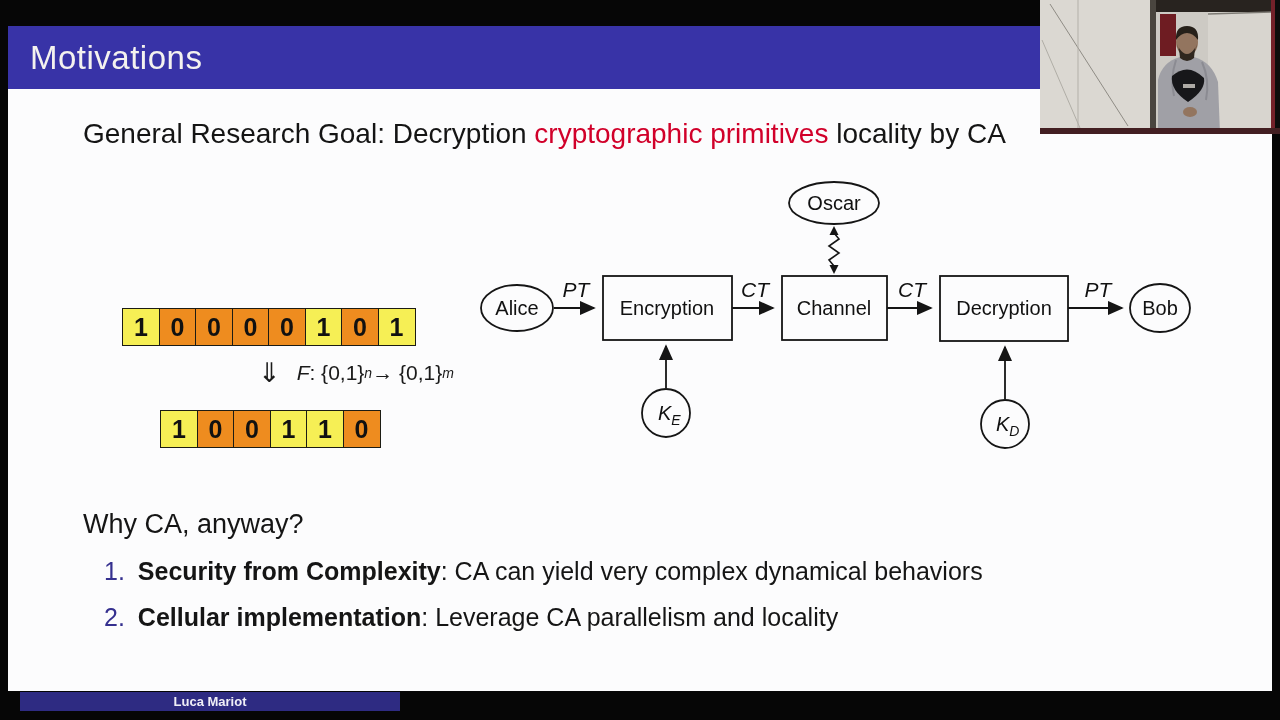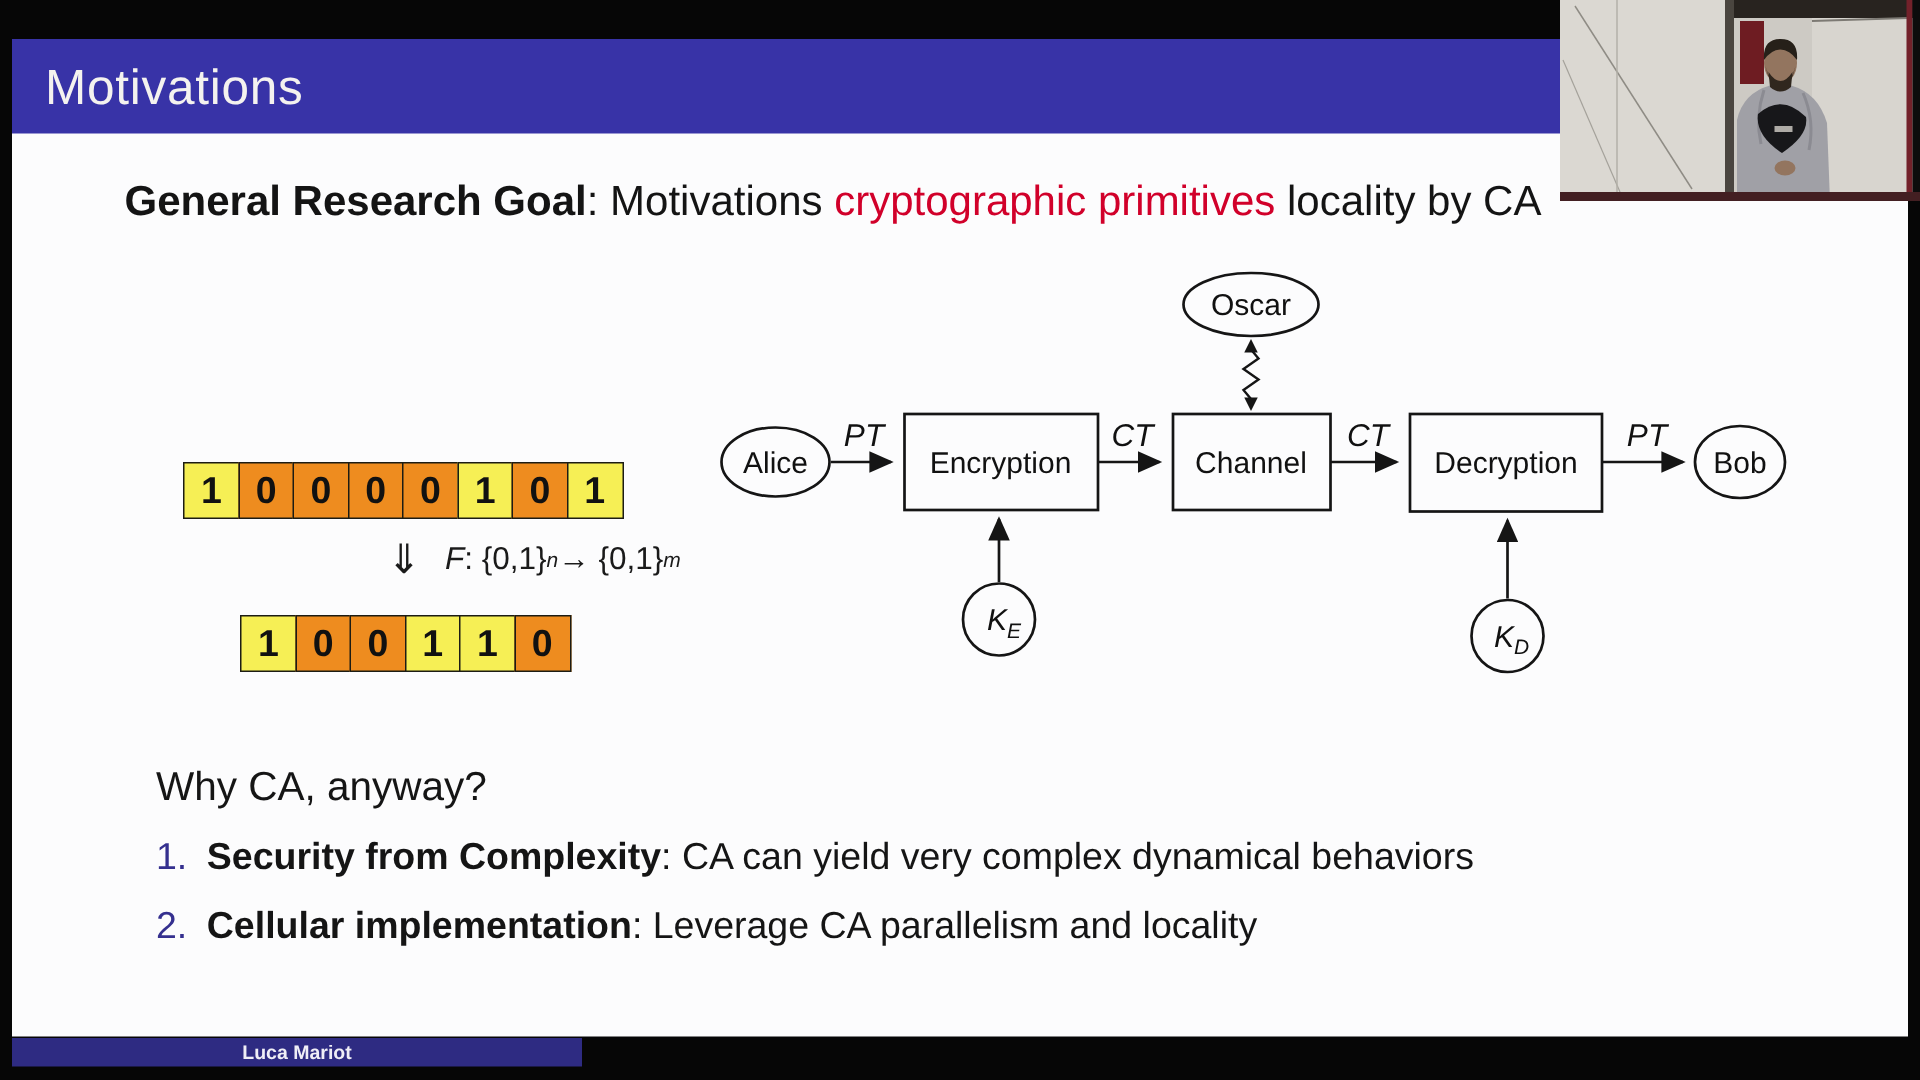--- a/index.html
+++ b/index.html
@@ -7,45 +7,45 @@
          font-family:"Liberation Sans",sans-serif;}
   
   .header-bar{position:absolute;left:8px;top:26px;width:1264px;height:63px;
               background:#3833a7;display:flex;align-items:center;z-index:2;}
   .header-bar .title{color:#f4f2ef;font-size:33px;margin-left:22px;letter-spacing:.5px;}
   
   .slide-body{position:absolute;left:8px;top:73px;width:1264px;height:618px;
               background:#fcfcfd;z-index:1;}
   .goal-line{position:absolute;left:83px;top:118px;font-size:28px;color:#141414;
              white-space:nowrap;z-index:2;}
-  .goal-line .b{font-weight:bold;}
+  .goal-line .b{font-weight:normal;}
   .goal-line .red{color:#d1002a;text-align:right;}
   
   .cell-row{position:absolute;display:flex;z-index:2;}
   .cell-row.top{left:122px;top:308px;}
   .cell-row.bottom{left:160px;top:410px;}
   .ca-cell{width:36px;height:36px;border:1.5px solid #1c1c14;margin-right:-1.5px;
            display:flex;align-items:center;justify-content:center;
            font-size:25px;font-weight:bold;color:#111;}
   .ca-cell.one{background:#f6ef55;}
   .ca-cell.zero{background:#ee8c1f;}
   .map-line{position:absolute;left:258px;top:357px;font-size:21px;color:#1a1a1a;
             display:flex;align-items:center;z-index:2;}
   .map-line .dbl{font-size:27px;margin-right:16px;}
   .map-line .it{font-style:italic;}
   .map-line sup{font-size:14px;font-style:italic;}
   
-  .why-q{position:absolute;left:83px;top:509px;font-size:27px;color:#151515;z-index:2;margin-left:21px;}
+  .why-q{position:absolute;left:83px;top:509px;font-size:27px;color:#151515;z-index:2;}
   .enum-item{position:absolute;left:104px;font-size:25px;color:#151515;white-space:nowrap;z-index:2;}
   .enum-item .num{color:#35308f;margin-right:13px;}
   .enum-item .b{font-weight:bold;}
   
   .footer{position:absolute;left:8px;top:692px;width:1264px;height:19px;display:flex;z-index:2;}
   .footer .f-left{width:380px;background:#2e2b82;color:#efeef6;font-size:13px;font-weight:bold;
-                  display:flex;align-items:center;justify-content:center;}
+                  display:flex;align-items:center;justify-content:center;margin-left:12px;}
   .footer .f-right{flex:1;background:#1e1b5d;color:#efeef6;font-size:13px;font-weight:bold;
                    display:flex;align-items:center;justify-content:center;}
   
   .diagram{position:absolute;left:0;top:0;z-index:3;pointer-events:none;}
   .diagram text{font-family:"Liberation Sans",sans-serif;fill:#111;}
   .diagram .lbl{font-size:20px;text-anchor:middle;}
   .diagram .mathit{font-size:21px;font-style:italic;text-anchor:middle;}
   .diagram .shape{fill:none;stroke:#151515;stroke-width:1.8px;}
   
   .webcam{position:absolute;left:1040px;top:0;width:240px;height:134px;z-index:6;
@@ -56,21 +56,21 @@
 
 <div class="stage">
 
   <div class="header-bar">
     <span class="title">Motivations</span>
   </div>
 
   <div class="slide-body"></div>
 
   <div class="goal-line">
-    <span class="b">General Research Goal</span><span>: Motivations </span><span class="red">cryptographic primitives</span><span> locality by CA</span>
+    <span class="b">General Research Goal</span><span>: Decryption </span><span class="red">cryptographic primitives</span><span> locality by CA</span>
   </div>
 
   <div class="cell-row top">
     <div class="ca-cell one">1</div>
     <div class="ca-cell zero">0</div>
     <div class="ca-cell zero">0</div>
     <div class="ca-cell zero">0</div>
     <div class="ca-cell zero">0</div>
     <div class="ca-cell one">1</div>
     <div class="ca-cell zero">0</div>

